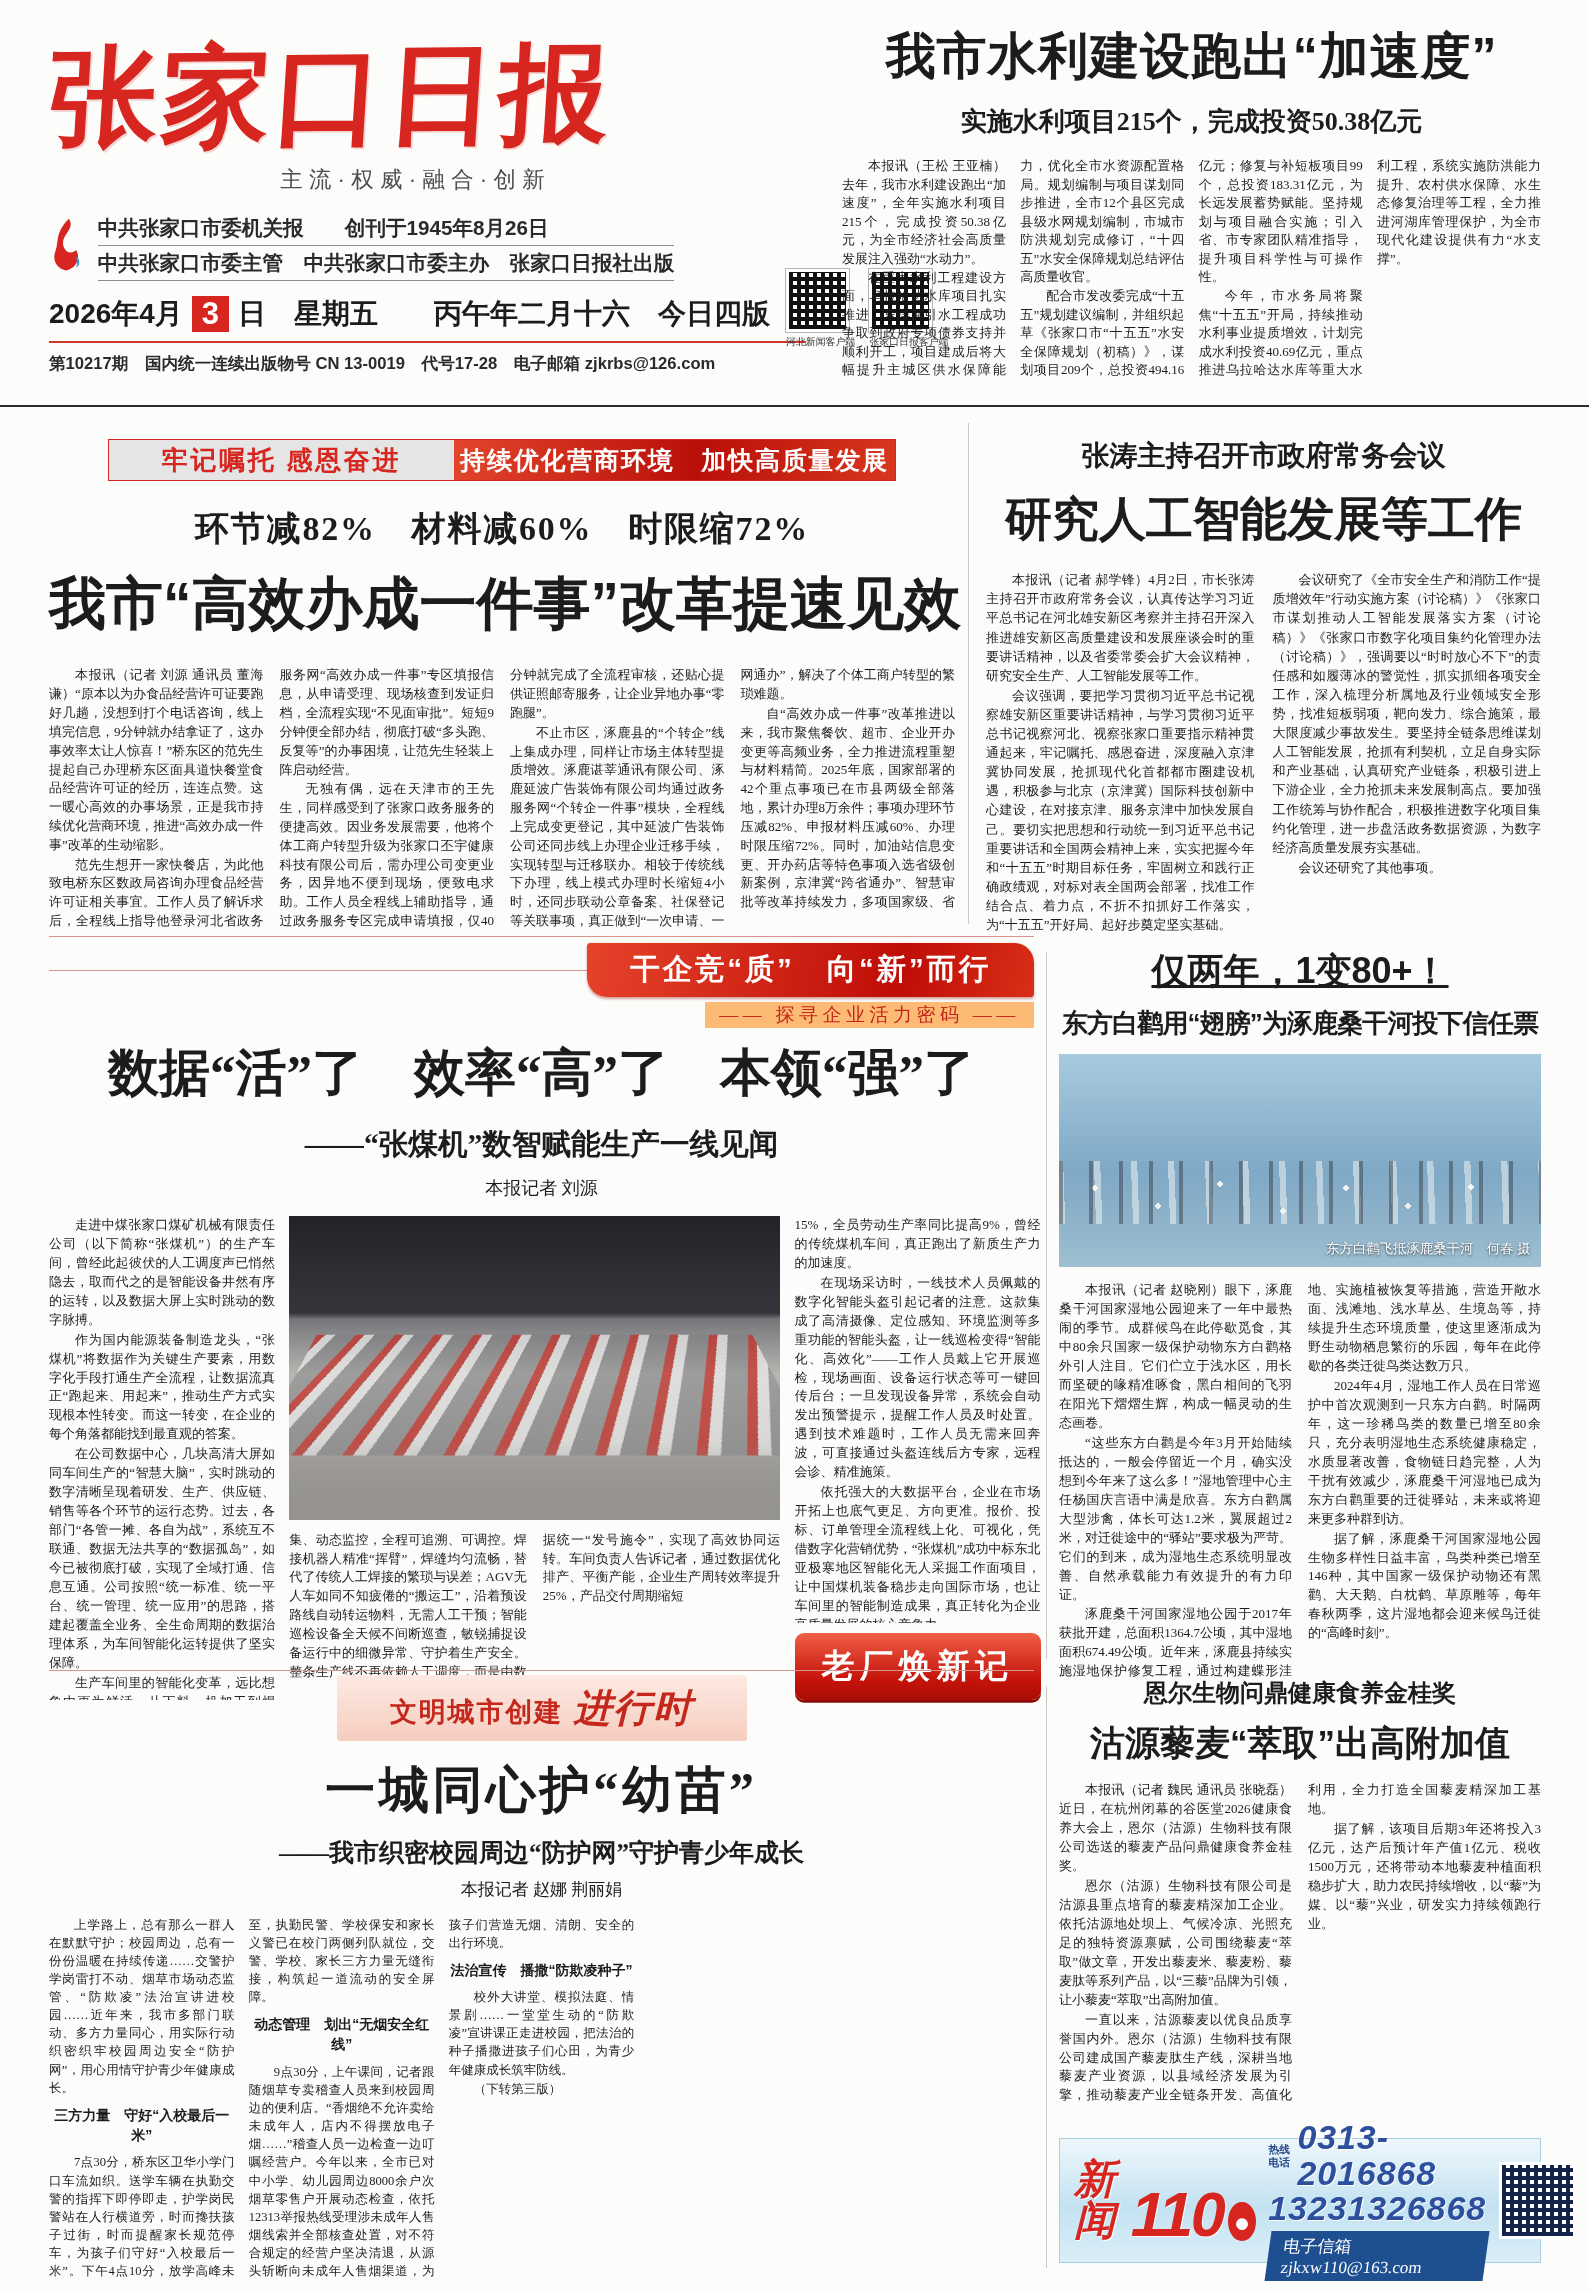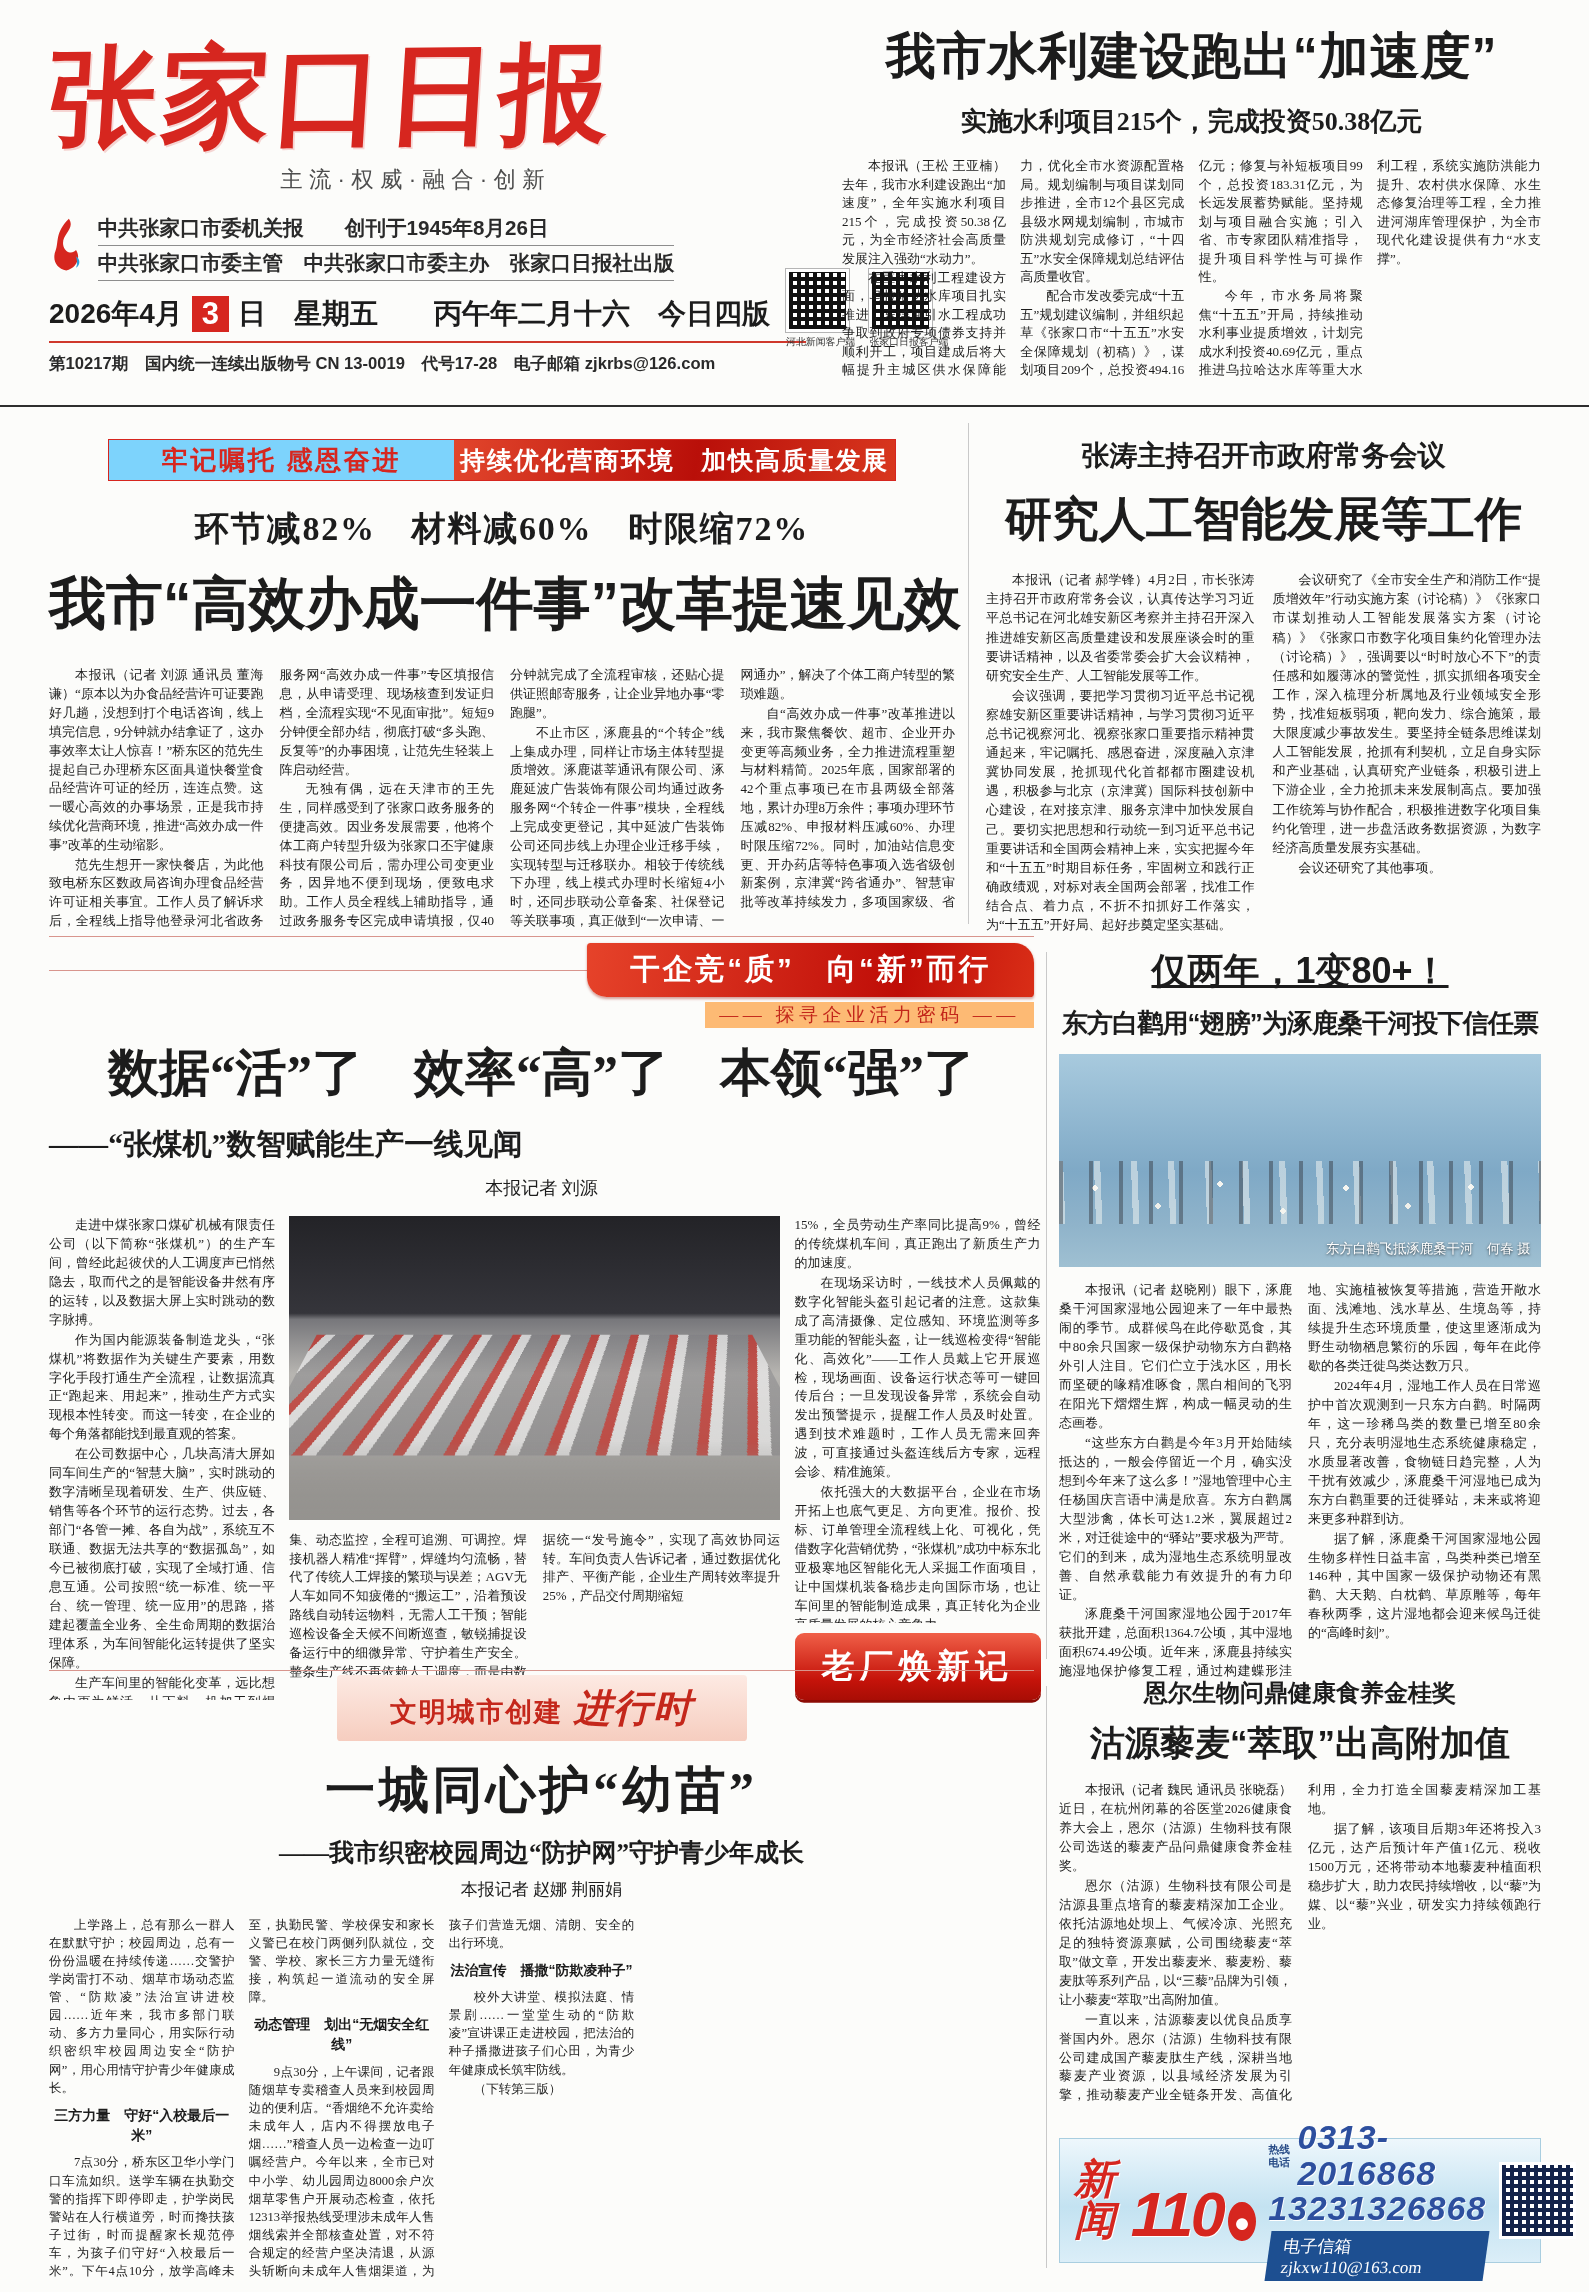--- a/index.html
+++ b/index.html
@@ -46,21 +46,21 @@
   
   .row{position:absolute;left:49px;right:49px;}
   .vdiv{position:absolute;top:16px;bottom:10.7px;width:0.9px;background:#c9c9c9;}
   .hdiv-red{position:absolute;left:0;height:0.9px;background:#d8958d;}
 
   
   .row1{top:407px;height:528px;}
   .row1 .left{position:absolute;left:0;top:0;width:906px;height:100%;}
   .row1 .right{position:absolute;left:937px;right:0;top:0;height:100%;}
   .reform-banner{margin:32px auto 0;width:788px;height:42px;display:flex;border:0.9px solid #d6261f;box-sizing:border-box;}
-  .reform-banner .bl{flex:0 0 345px;display:flex;align-items:center;justify-content:center;background:#7dd3fc;
+  .reform-banner .bl{flex:0 0 345px;display:flex;align-items:center;justify-content:center;background:#e5e5e5;
       color:#d6261f;font-weight:900;font-size:26px;letter-spacing:2.7px;
       font-family:"Liberation Sans","DejaVu Sans",sans-serif;text-align:right;}
   .reform-banner .br{flex:1;display:flex;align-items:center;justify-content:center;color:#fff;
       background:linear-gradient(100deg,#e2462c 0%,#b90f09 55%,#d8371e 100%);
       font-weight:900;font-size:25px;letter-spacing:1.8px;
       font-family:"Liberation Sans","DejaVu Sans",sans-serif;}
   .reform-kicker{text-align:center;font-size:34px;font-weight:bold;margin-top:25px;letter-spacing:1.8px;}
   .reform-headline{text-align:center;font-size:57px;font-weight:900;margin-top:14.3px;white-space:nowrap;}
   .reform-body{margin-top:23px;height:279px;columns:4;column-gap:16px;font-size:13px;line-height:1.45;}
   .gov{padding-top:30px;}
@@ -74,21 +74,21 @@
   .row2 .right{position:absolute;left:1010px;right:0;top:0;height:100%;}
   .zmj-banner{position:relative;text-align:right;margin-top:7.2px;}
   .zmj-banner::before{content:"";position:absolute;left:0;right:0;top:27px;height:0.9px;background:#d8958d;}
   .zmj-banner-main{position:relative;display:inline-block;padding:6.3px 43px;color:#fff;
       background:linear-gradient(100deg,#e6432a,#bf0d07 70%,#d92e17);
       font-weight:900;font-size:29.6px;letter-spacing:2.7px;border-radius:3.6px 19.7px 3.6px 19.7px;
       font-family:"Liberation Sans","DejaVu Sans",sans-serif;box-shadow:0 1.8px 2.7px rgba(150,20,10,.4);}
   .zmj-banner-sub{position:relative;display:inline-block;background:#fdba74;padding:0 14.3px;
       color:#c3261a;font-size:19px;letter-spacing:4.5px;margin-top:5.4px;}
   .zmj-headline{text-align:center;font-size:51px;font-weight:900;margin-top:11px;white-space:nowrap;font-family:Liberation Serif, serif;}
-  .zmj-subhead{text-align:left;font-size:29.6px;font-weight:bold;margin-top:16px;}
+  .zmj-subhead{text-align:center;font-size:29.6px;font-weight:bold;margin-top:16px;}
   .zmj-byline{text-align:center;font-size:18px;margin-top:10.7px;}
   .zmj-content{display:flex;gap:14.3px;margin-top:16px;height:484px;}
   .zmj-colL{flex:0 0 226px;font-size:13px;line-height:1.46;}
   .zmj-center{flex:0 0 491px;display:flex;flex-direction:column;gap:10.7px;}
   .zmj-photo{height:304px;position:relative;overflow:hidden;
       background:linear-gradient(180deg,#232327 0%,#35353b 32%,#77777b 34%,#b7b5b1 52%,#a3a19e 78%,#8e8c89 100%);}
   .zmj-photo::before{content:"";position:absolute;left:0;right:0;top:34%;height:45%;
       background:repeating-linear-gradient(112deg,rgba(196,44,36,.9) 0 9px,rgba(240,240,240,.85) 9px 19.7px,rgba(120,120,124,.5) 19.7px 41px);
       transform:perspective(269px) rotateX(30deg);opacity:.8;}
   .zmj-photo::after{content:"";position:absolute;left:0;right:0;bottom:0;height:26%;

